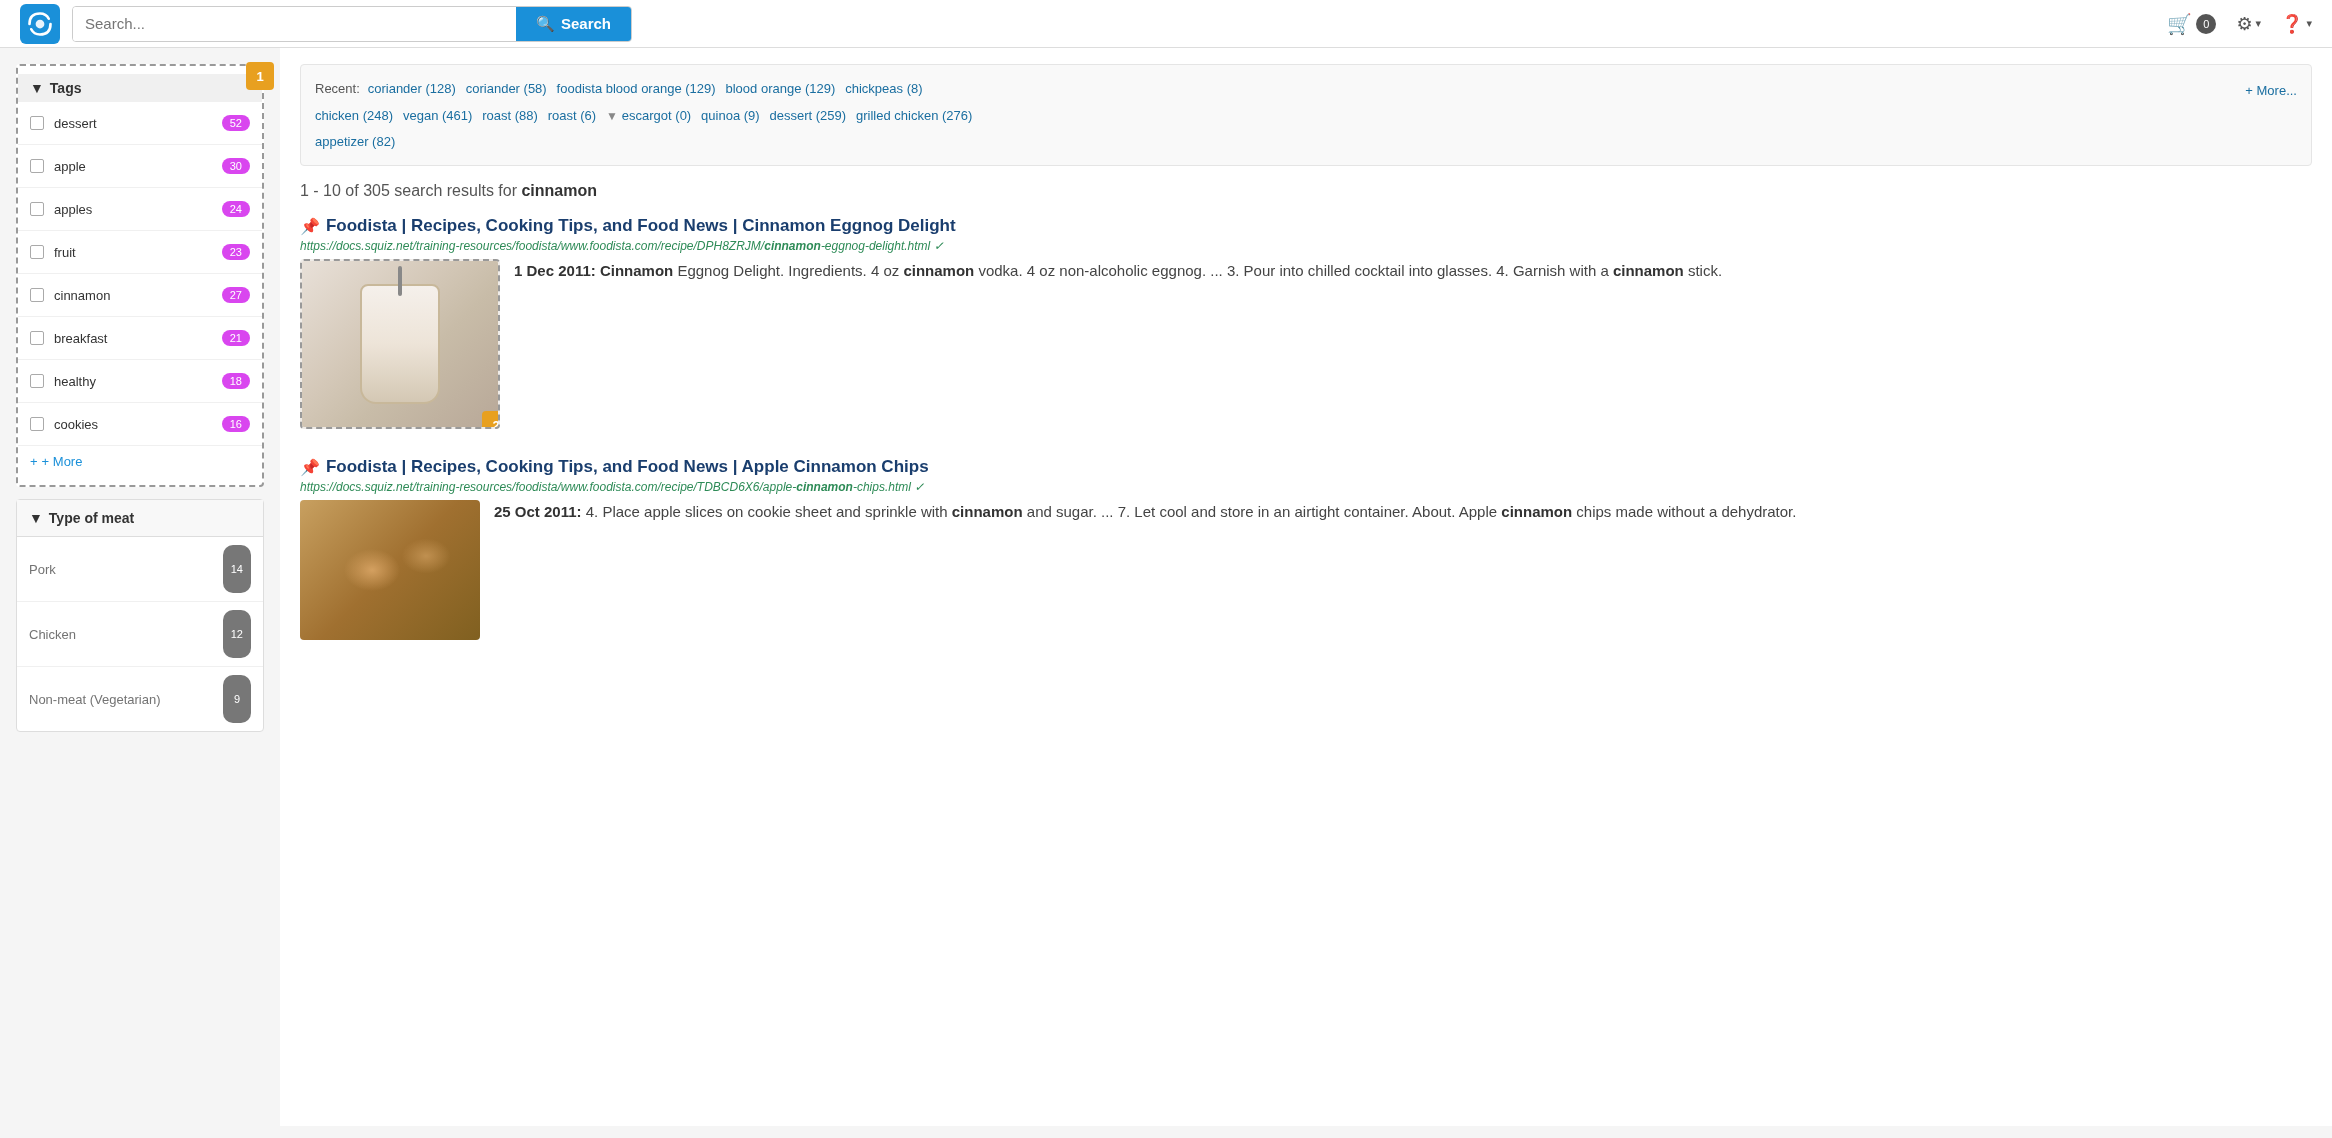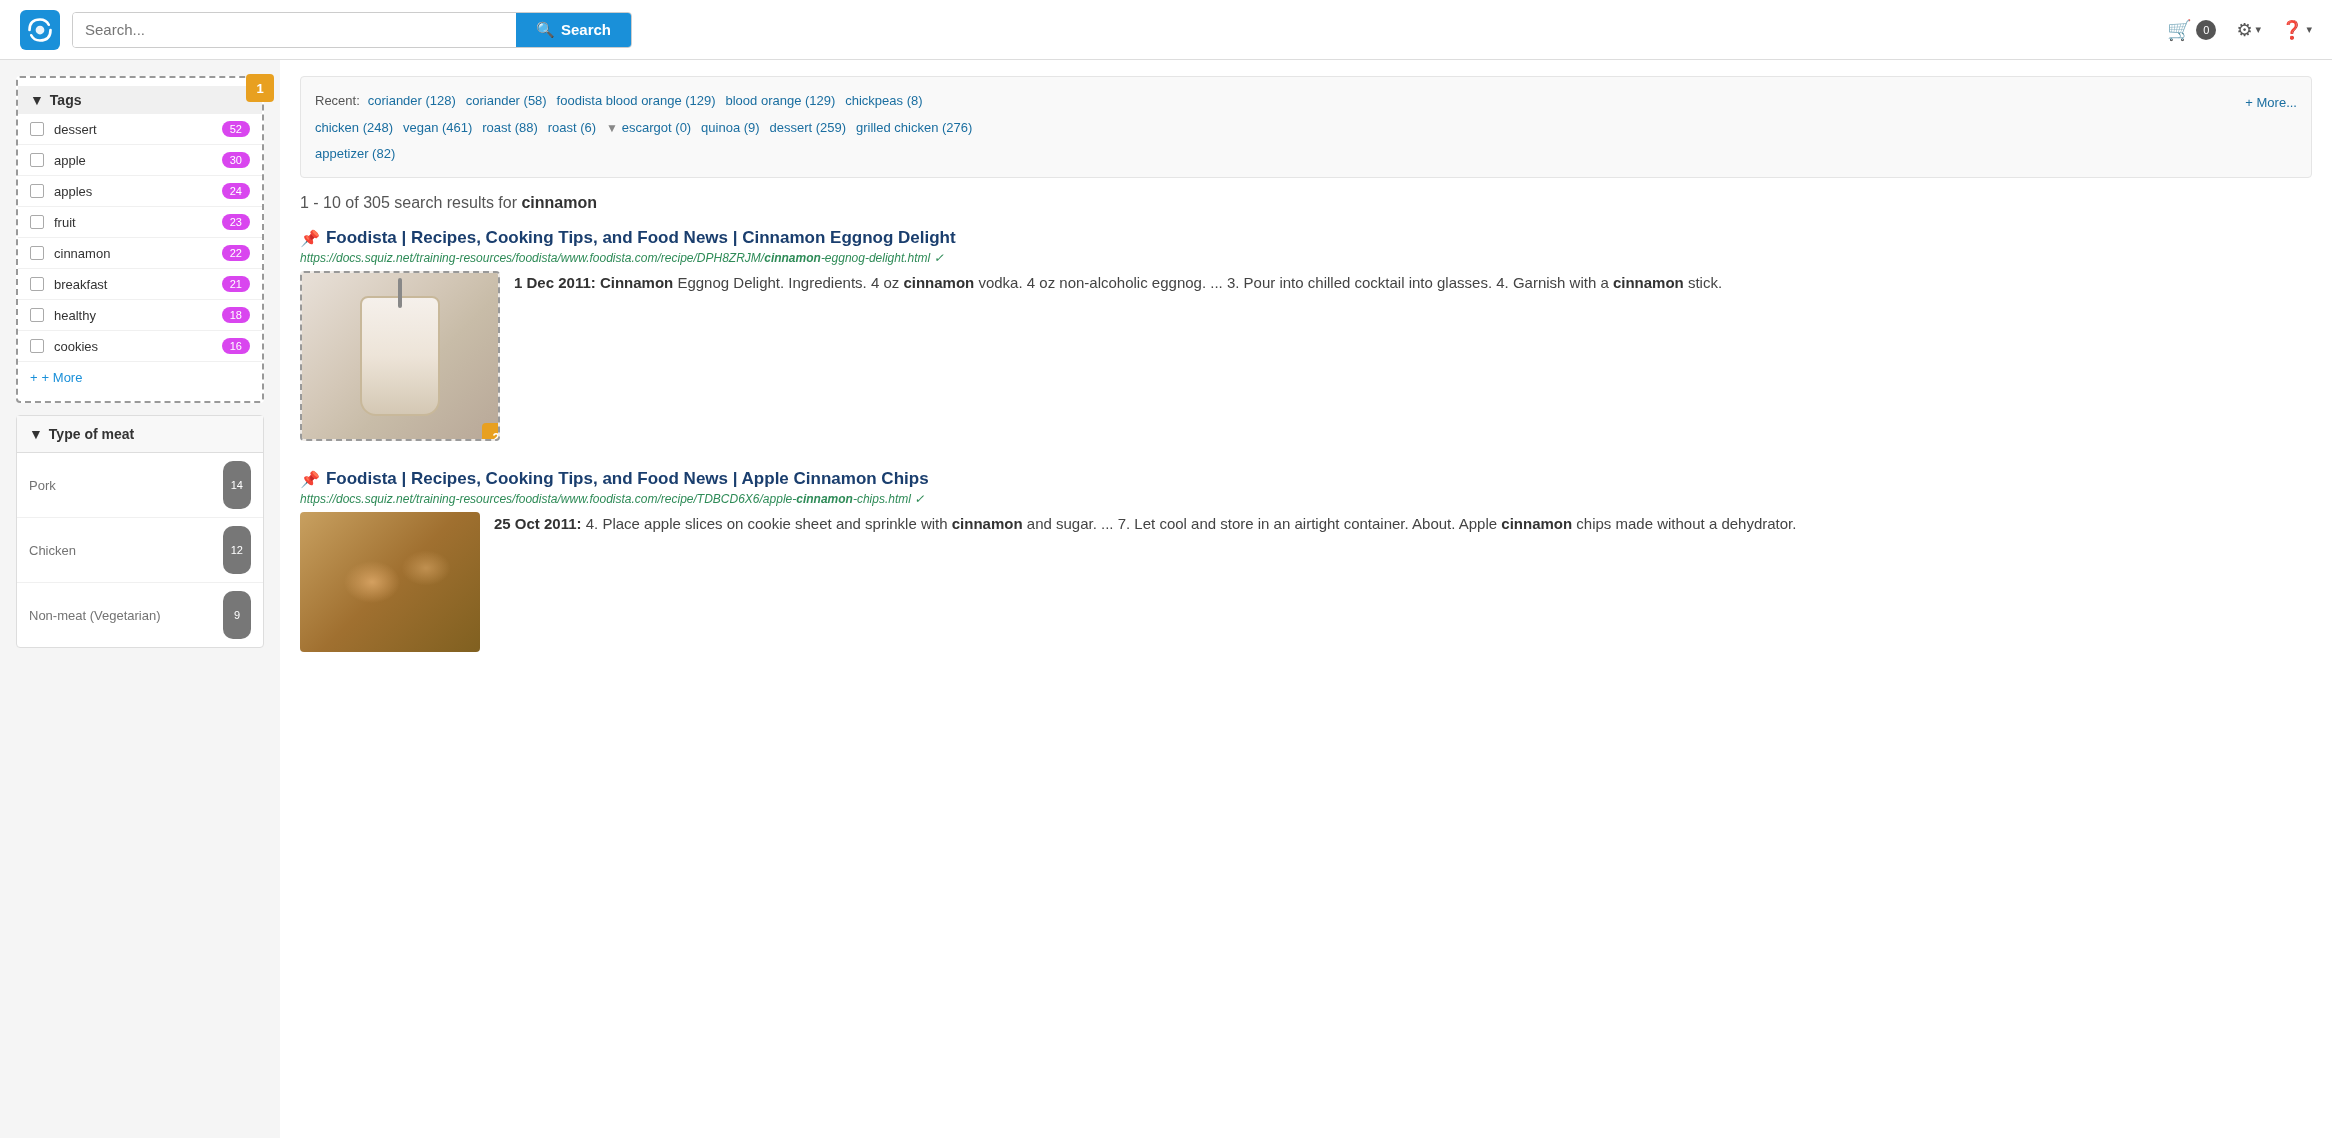--- a/index.html
+++ b/index.html
@@ -6,21 +6,21 @@
     body { font-family: Arial, Helvetica, sans-serif; font-size: 14px; background: #f5f5f5; color: #333; }
 
     
     .header {
       display: flex;
       align-items: center;
       background: #fff;
       border-bottom: 1px solid #ddd;
       padding: 10px 20px;
       gap: 12px;
-      height: 60px;
+      height: 48px;
     }
     .logo-icon {
       width: 40px; height: 40px;
       background: #1a90d9;
       border-radius: 6px;
       display: flex; align-items: center; justify-content: center;
       flex-shrink: 0;
     }
     .logo-icon svg { width: 28px; height: 28px; }
     .search-bar {
@@ -113,21 +113,21 @@
       color: #fff;
       border-radius: 4px;
       width: 28px; height: 28px;
       display: flex; align-items: center; justify-content: center;
       font-weight: bold;
       font-size: 13px;
     }
     .filter-item {
       display: flex;
       align-items: center;
-      padding: 7px 12px;
+      padding: 13px 12px;
       cursor: pointer;
       border-bottom: 1px solid #f0f0f0;
     }
     .filter-item:last-child { border-bottom: none; }
     .filter-checkbox {
       width: 14px; height: 14px;
       border: 1px solid #aaa;
       border-radius: 2px;
       margin-right: 10px;
       flex-shrink: 0;
@@ -380,21 +380,21 @@
         <span class="filter-count">24</span>
       </div>
       <div class="filter-item">
         <div class="filter-checkbox"></div>
         <span class="filter-label">fruit</span>
         <span class="filter-count">23</span>
       </div>
       <div class="filter-item">
         <div class="filter-checkbox"></div>
         <span class="filter-label">cinnamon</span>
-        <span class="filter-count">22</span>
+        <span class="filter-count">27</span>
       </div>
       <div class="filter-item">
         <div class="filter-checkbox"></div>
         <span class="filter-label">breakfast</span>
         <span class="filter-count">21</span>
       </div>
       <div class="filter-item">
         <div class="filter-checkbox"></div>
         <span class="filter-label">healthy</span>
         <span class="filter-count">18</span>

